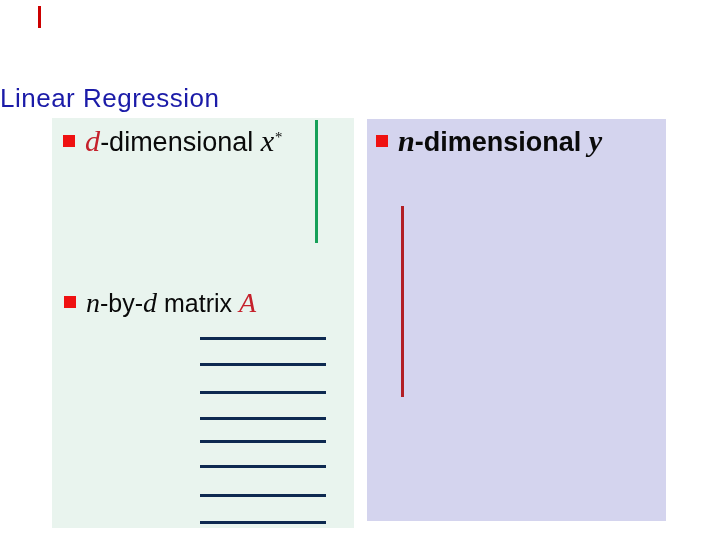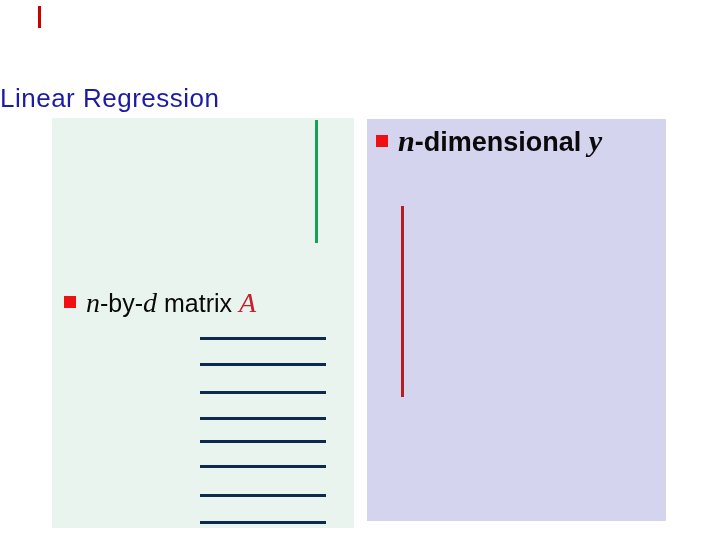--- a/index.html
+++ b/index.html
@@ -50,20 +50,23 @@
 
 <div class="slide">
 
   <div class="edge-mark"></div>
 
   <div class="title">Linear Regression</div>
 
   <div class="panel panel-left"></div>
   <div class="panel panel-right"></div>
 
+  <div class="bullet-row row-d">
+    <span class="bullet-sq"></span><span class="math math-red">d</span><span>-dimensional </span><span class="math">x</span><span class="math sup">*</span>
+  </div>
 
   <div class="bullet-row row-nbyd">
     <span class="bullet-sq"></span><span class="math">n</span><span>-by-</span><span class="math">d</span><span> matrix </span><span class="math math-red">A</span>
   </div>
 
   <div class="bullet-row row-ny">
     <span class="bullet-sq"></span><span class="math">n</span><span>-dimensional </span><span class="math">y</span>
   </div>
 
   <div class="vline green-line"></div>

